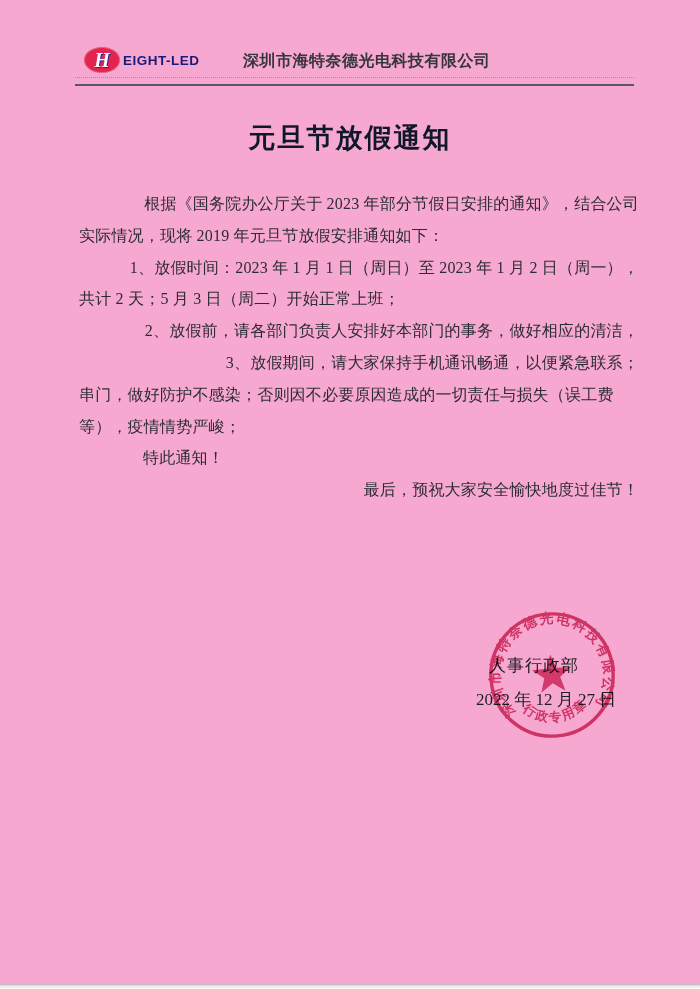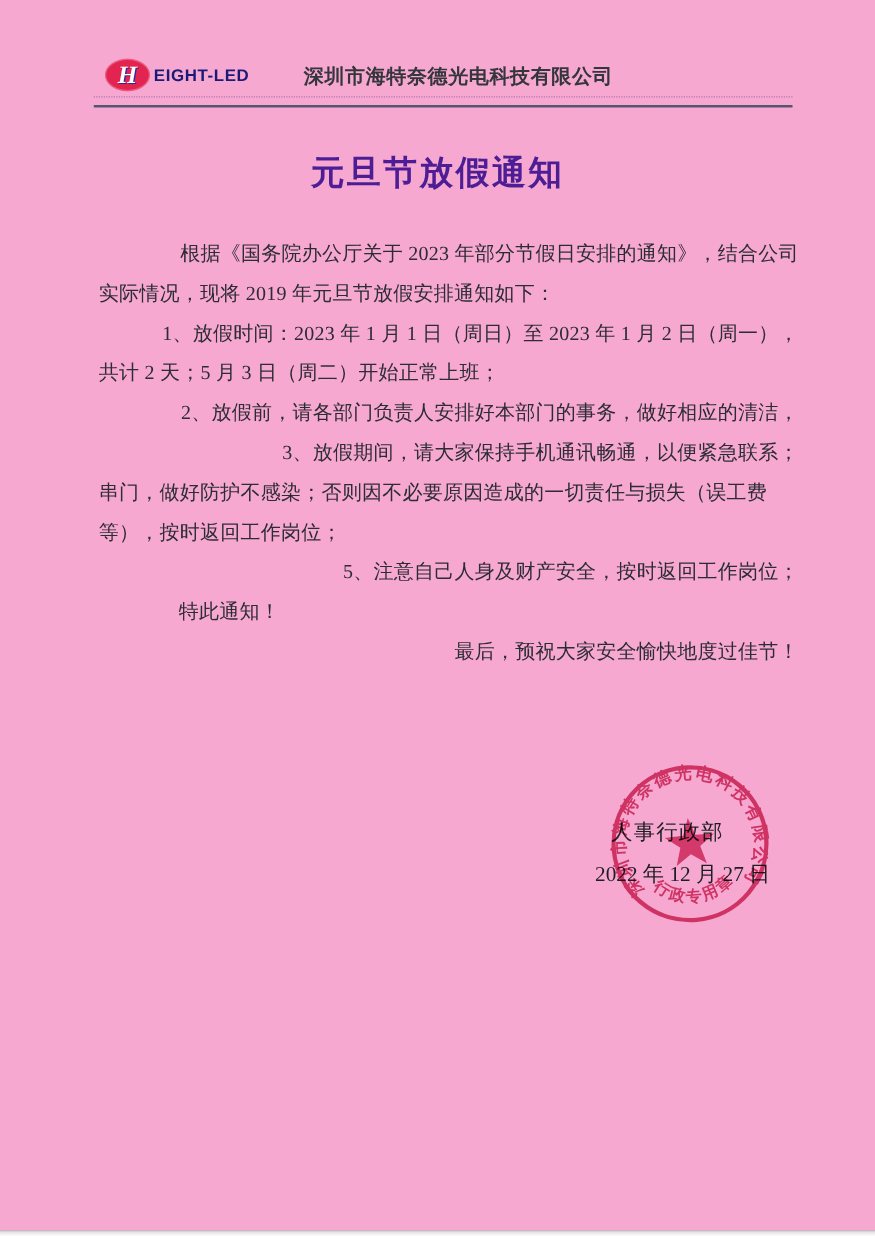--- a/index.html
+++ b/index.html
@@ -45,21 +45,21 @@
   }
   .rule-solid {
     position: absolute; left: 75px; top: 84px; width: 559px; height: 2px;
     background: #565672;
   }
   
   .doc-title {
     position: absolute; left: 0; top: 120px; width: 100%;
     text-align: center;
     font-size: 27px; font-weight: bold; letter-spacing: 2px;
-    color: #4c1d95;
+    color: #0f172a;
   }
   
   .body-text {
     position: absolute; left: 79px; top: 188px; width: 560px;
     font-size: 16px; line-height: 31.8px; letter-spacing: 0.2px;
     color: #2c2c34;
   }
   .line { white-space: nowrap; }
   .ind1 { padding-left: 32px; text-align: right; }
   .ind2 { padding-left: 64px; }
@@ -108,22 +108,21 @@
   <h1 class="doc-title">元旦节放假通知</h1>
 
   <div class="body-text">
     <div class="line ind1">根据《国务院办公厅关于 2023 年部分节假日安排的通知》，结合公司</div>
     <div class="line">实际情况，现将 2019 年元旦节放假安排通知如下：</div>
     <div class="line ind1">1、放假时间：2023 年 1 月 1 日（周日）至 2023 年 1 月 2 日（周一），</div>
     <div class="line">共计 2 天；5 月 3 日（周二）开始正常上班；</div>
     <div class="line ind1">2、放假前，请各部门负责人安排好本部门的事务，做好相应的清洁，</div>
     <div class="line ind1">3、放假期间，请大家保持手机通讯畅通，以便紧急联系；</div>
     <div class="line">串门，做好防护不感染；否则因不必要原因造成的一切责任与损失（误工费</div>
-    <div class="line">等），按时返回工作岗位；</div>
-    <div class="line ind1">5、注意自己人身及财产安全，按时返回工作岗位；</div>
+    <div class="line">等），疫情情势严峻；</div>
     <div class="line ind2">特此通知！</div>
     <div class="line ind1">最后，预祝大家安全愉快地度过佳节！</div>
   </div>
 
   <div class="sig-dept">人事行政部</div>
   <div class="sig-date">2022 年 12 月 27 日</div>
 
   <svg class="stamp" viewBox="0 0 140 140" aria-hidden="true">
     <defs>
       <path id="sealArcTop" d="M 32.5,107.5 A 53,53 0 1 1 107.5,107.5" fill="none"></path>

